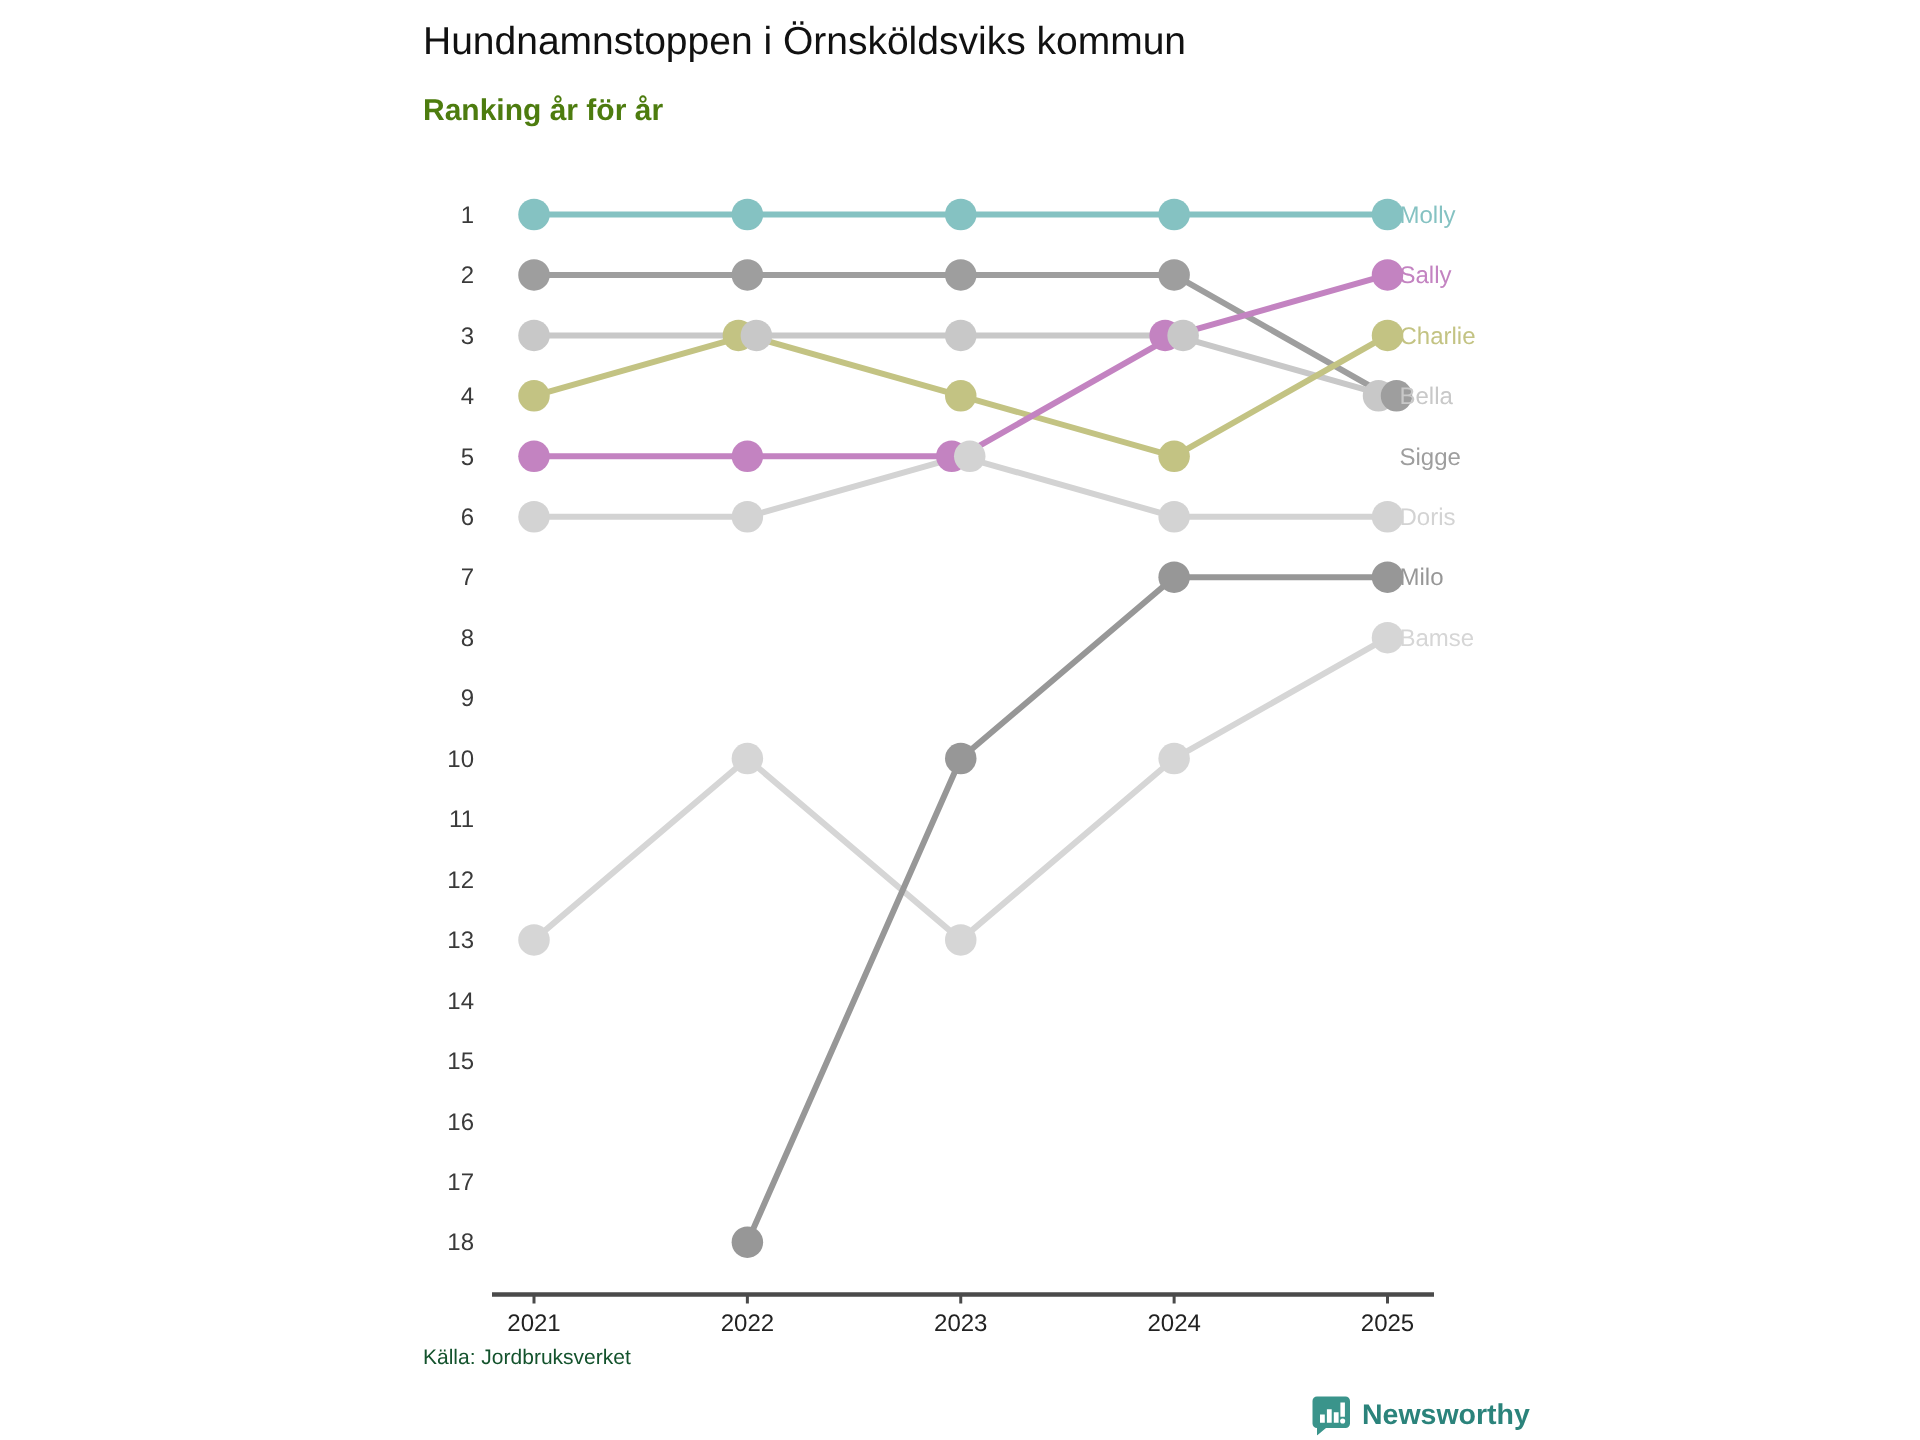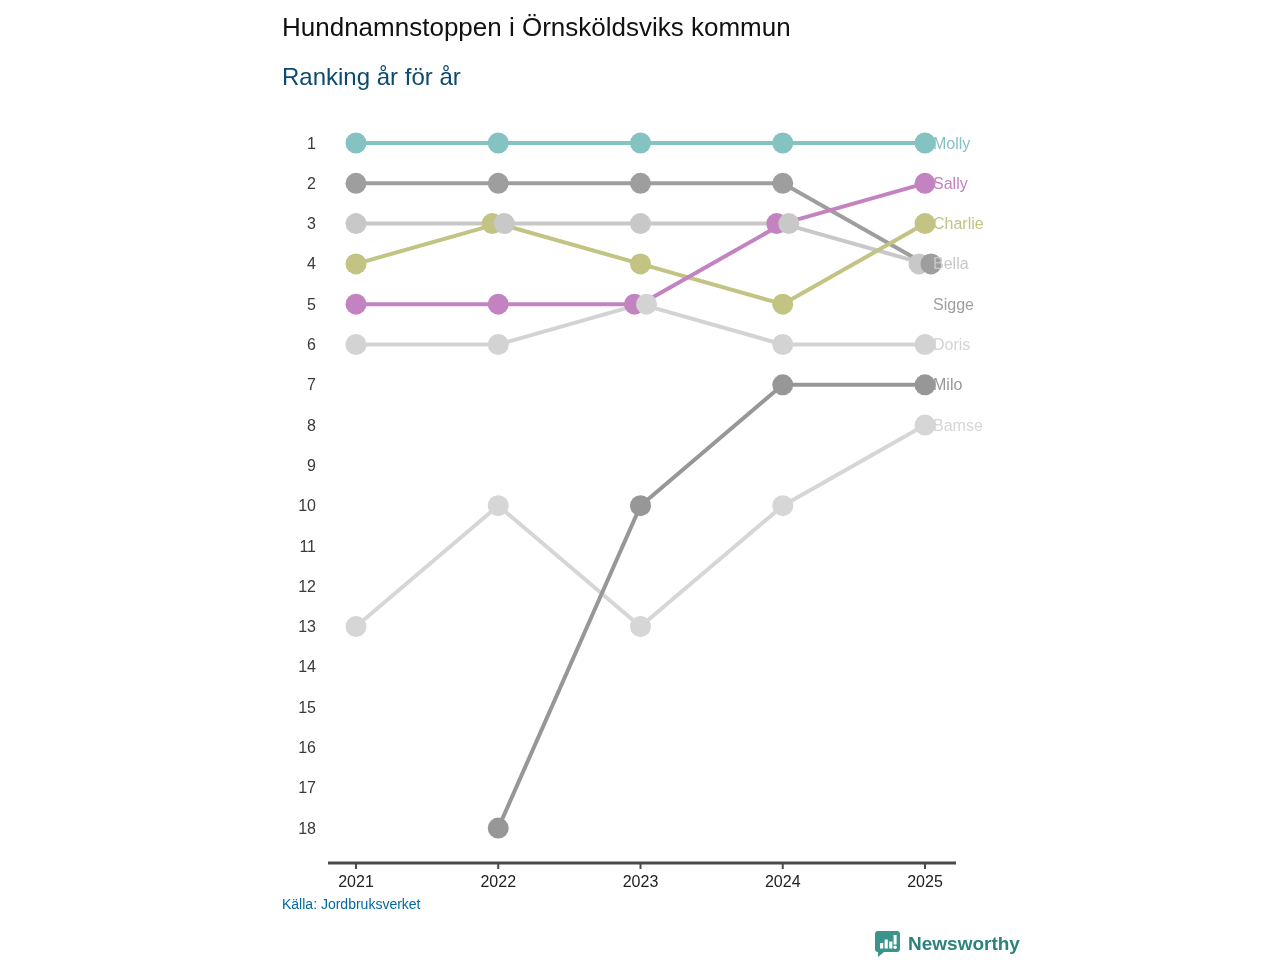--- a/index.html
+++ b/index.html
@@ -5,25 +5,25 @@
   html,body{margin:0;padding:0;}
   body{
     width:1280px;height:960px;position:relative;background:#ffffff;
     font-family:"Liberation Sans", sans-serif;color:#111;overflow:hidden;
   }
   .title{
     position:absolute;left:282px;top:12px;font-size:26px;font-weight:400;
     color:#111;letter-spacing:0;
   }
   .subtitle{
-    position:absolute;left:282px;top:63px;font-size:24px;font-weight:400;color:#0c4a6e;
+    position:absolute;left:282px;top:63px;font-size:20px;font-weight:700;color:#4d7c0f;
   }
   #chart{position:absolute;left:0;top:0;}
   .source{
-    position:absolute;left:282px;top:896px;font-size:14px;color:#0369a1;
+    position:absolute;left:282px;top:896px;font-size:14px;color:#14532d;
   }
   .brand{
     position:absolute;left:874px;top:930px;display:flex;align-items:center;gap:7px;
   }
   .brand-text{
     font-size:19px;font-weight:600;color:#2b837b;
   }
 </style>
 </head>
 <body>

